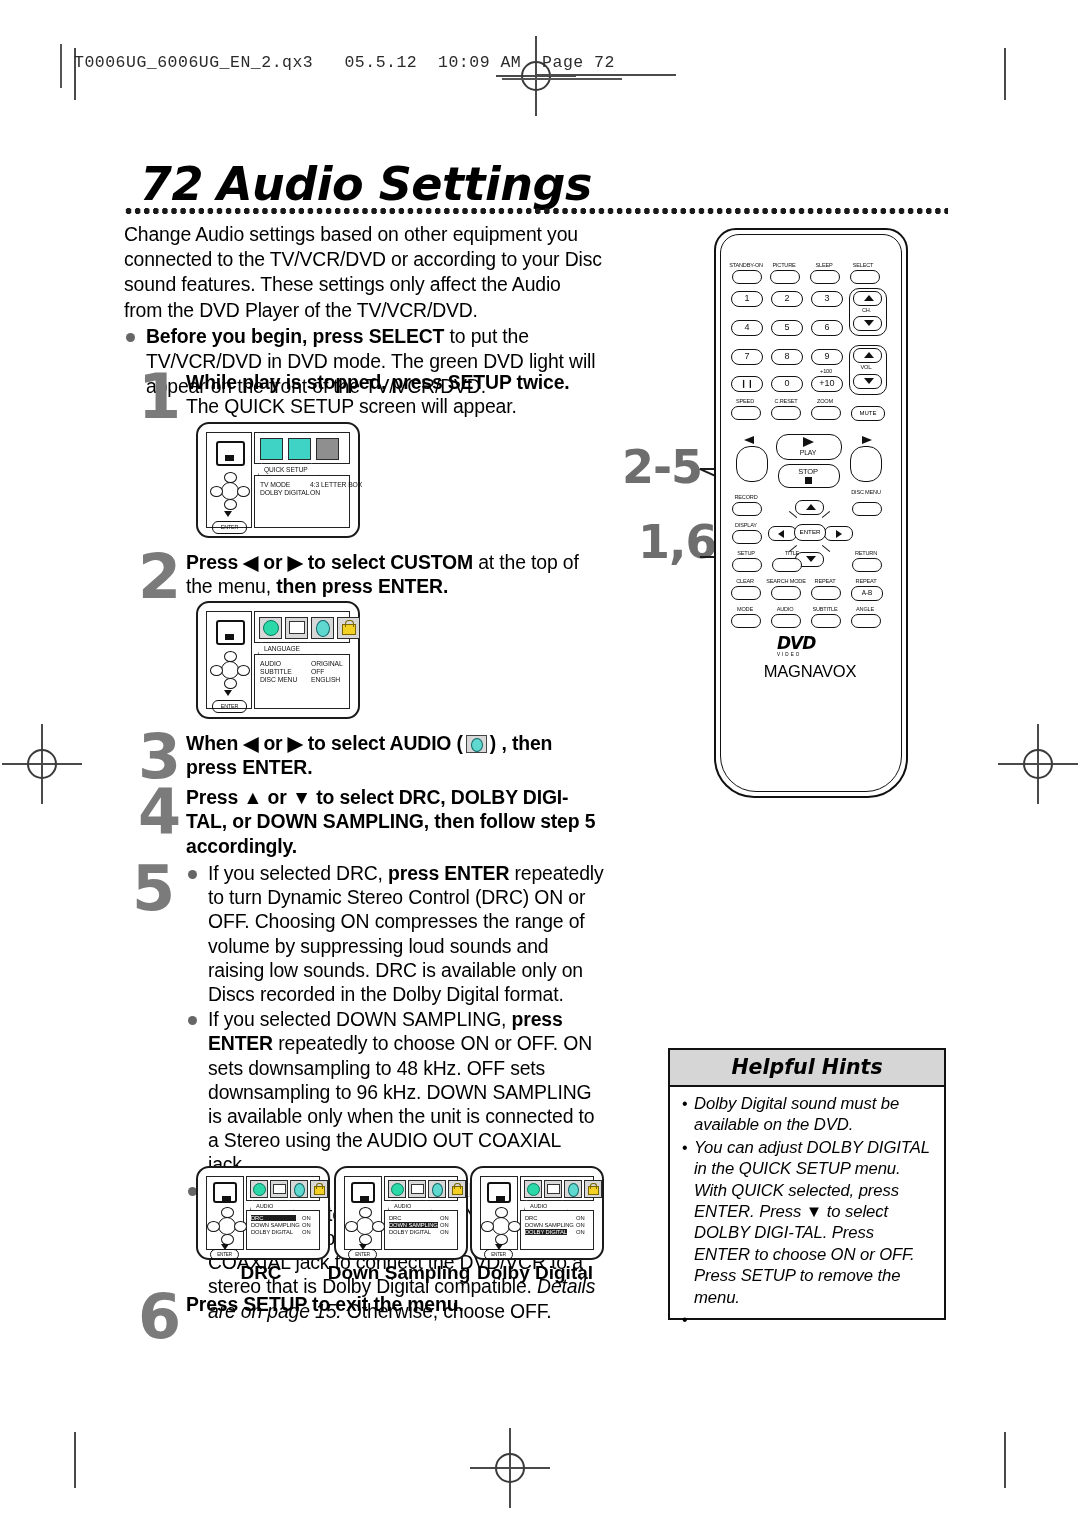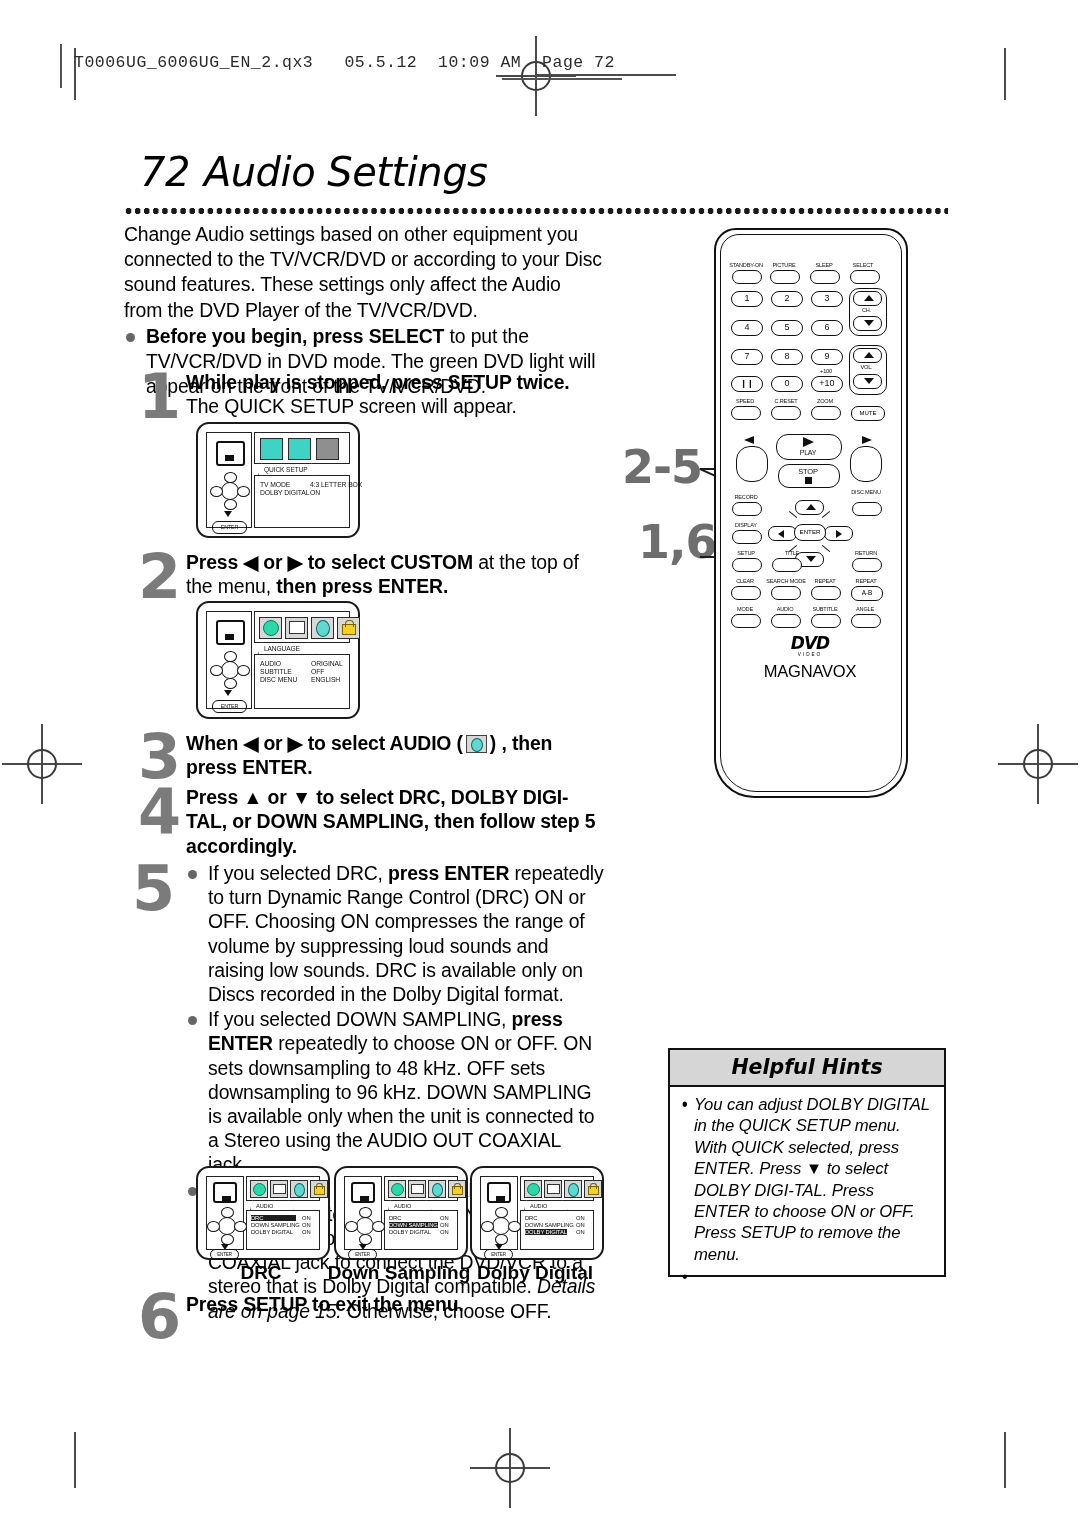--- a/index.html
+++ b/index.html
@@ -14,22 +14,22 @@
   .cropline{position:absolute;background:#4a4a4a;}
 
   
   .hdr{position:absolute;left:60px;top:44px;width:520px;height:44px;}
   .hdr .bar{position:absolute;left:0;top:0;width:2px;height:44px;background:#555;}
   .hdr .txt{position:absolute;left:14px;top:9px;font-family:"Liberation Mono",monospace;
             font-size:16.5px;letter-spacing:.5px;color:#2b2b2b;white-space:pre;}
   .hdr .uline{position:absolute;left:442px;top:34px;width:120px;height:1.5px;background:#555;}
 
   
-  .title{position:absolute;left:140px;top:149px;font-family:"DejaVu Sans",sans-serif;
-         font-weight:normal;font-style:italic;font-size:40px;letter-spacing:-0.5px;}
+  .title{position:absolute;left:140px;top:157px;font-family:"DejaVu Sans",sans-serif;
+         font-weight:bold;font-style:italic;font-size:46px;letter-spacing:-0.5px;}
   .title .num{margin-right:14px;}
   .dotrule{position:absolute;left:124px;top:208px;width:824px;height:6px;
            background-image:radial-gradient(circle closest-side,#1a1a1a 99%,transparent);
            background-size:9.1px 6px;background-repeat:repeat-x;}
 
   
   .col{position:absolute;left:124px;top:222px;width:480px;}
   .para{font-size:19.4px;line-height:25.2px;letter-spacing:-0.15px;}
   .bullrow{position:relative;padding-left:22px;margin-top:1px;}
   .bullrow .dot{position:absolute;left:2px;top:9px;width:9px;height:9px;border-radius:50%;background:#666;}
@@ -78,21 +78,21 @@
          border:2.6px solid #111;border-radius:22px 22px 40px 40px;background:#fff;}
   .rbody:before{content:"";position:absolute;left:4px;top:4px;right:4px;bottom:4px;
          border:1.2px solid #111;border-radius:19px 19px 36px 36px;}
   .rlbl{position:absolute;font-size:5.6px;letter-spacing:-0.2px;color:#111;text-align:center;white-space:nowrap;}
   .rbtn{position:absolute;border:1.5px solid #111;border-radius:8px;background:#fff;}
   .rnum{position:absolute;width:30px;height:14px;border:1.5px solid #111;border-radius:8px;background:#fff;
         font-size:9px;text-align:center;line-height:13px;color:#111;}
   .rrk{position:absolute;border:1.5px solid #111;border-radius:10px;background:#fff;}
   .rtri{position:absolute;width:0;height:0;}
   .rnav{position:absolute;width:27px;height:13px;border:1.5px solid #111;border-radius:7px;background:#fff;}
-  .dvdlogo{position:absolute;left:63px;top:492px;width:66px;text-align:center;}
+  .dvdlogo{position:absolute;left:63px;top:492px;width:66px;}
   .dvdlogo .d1{font-family:"DejaVu Sans",sans-serif;font-weight:bold;font-style:italic;font-size:17px;
                letter-spacing:-1px;line-height:15px;}
   .dvdlogo .d2{font-size:4.6px;letter-spacing:2px;margin-top:1px;}
   .brand{position:absolute;left:36px;top:518px;width:120px;text-align:center;font-size:16.5px;letter-spacing:-0.2px;}
 
   
   .callout{position:absolute;font-family:"DejaVu Sans",sans-serif;font-weight:bold;
            font-size:46px;color:#6e6e6e;letter-spacing:-1px;}
   .lead{position:absolute;background:#1a1a1a;}
 </style>
@@ -229,21 +229,21 @@
 </div>
 
 <div class="stepnum" style="left:138px;top:783px;">4</div>
 <div class="steptxt" style="left:186px;top:785px;width:420px;">
   <b>Press ▲ or ▼ to select DRC, DOLBY DIGI-TAL, or DOWN SAMPLING, then follow step 5 accordingly.</b>
 </div>
 
 <div class="stepnum" style="left:132px;top:860px;">5</div>
 <div class="steptxt" style="left:186px;top:860px;width:418px;">
   <div class="bullrow" style="line-height:24.2px;">
-    <span class="dot"></span><span>If you selected DRC,  </span><b>press ENTER</b><span> repeatedly to turn Dynamic Range Control (DRC) ON or OFF. Choosing ON compresses the range of volume by suppressing loud sounds and raising low sounds. DRC is available only on Discs recorded in the Dolby Digital format.</span>
+    <span class="dot"></span><span>If you selected DRC,  </span><b>press ENTER</b><span> repeatedly to turn Dynamic Stereo Control (DRC) ON or OFF. Choosing ON compresses the range of volume by suppressing loud sounds and raising low sounds. DRC is available only on Discs recorded in the Dolby Digital format.</span>
   </div>
   <div class="bullrow" style="line-height:24.2px;">
     <span class="dot"></span><span>If you selected DOWN SAMPLING, </span><b>press ENTER</b><span> repeatedly to choose ON or OFF. ON sets downsampling to 48 kHz. OFF sets downsampling to 96 kHz. DOWN SAMPLING is available only when the unit is connected to a Stereo using the AUDIO OUT COAXIAL jack.</span>
   </div>
   <div class="bullrow" style="line-height:24.2px;">
     <span class="dot"></span><span>If you selected DOLBY DIGITAL, </span><b>press ENTER</b><span> repeatedly to select ON or OFF.  Select ON if you used the AUDIO OUT COAXIAL jack to connect the DVD/VCR to a stereo that is Dolby Digital compatible. </span><i>Details are on page 15.</i><span> Otherwise, choose OFF.</span>
   </div>
 </div>
 
 <div class="osd" style="left:196px;top:1166px;width:130px;height:90px;">
@@ -373,21 +373,21 @@
 <div class="slabel" style="left:466px;top:1262px;width:138px;">Dolby Digital</div>
 
 <div class="stepnum" style="left:138px;top:1288px;">6</div>
 <div class="steptxt" style="left:186px;top:1292px;width:418px;">
   <b>Press SETUP to exit the menu.</b>
 </div>
 
 <div class="hints">
   <div class="hh">Helpful Hints</div>
   <div class="body">
-    <div class="hrow"><span class="d">•</span></div>
+    <div class="hrow"><span class="d">•</span><span>Dolby Digital sound must be available on the DVD.</span></div>
     <div class="hrow"><span class="d">•</span><span>You can adjust DOLBY DIGITAL in the QUICK SETUP menu. With QUICK selected, press ENTER. Press ▼ to select DOLBY DIGI-TAL. Press ENTER to choose ON or OFF. Press SETUP to remove the menu.</span></div>
     <div class="hrow"><span class="d">•</span></div>
   </div>
 </div>
 
 <div class="callout" style="left:622px;top:440px;">2-5</div>
 <div class="callout" style="left:638px;top:515px;">1,6</div>
 <div class="lead" style="left:700px;top:468px;width:60px;height:2.4px;"></div>
 <div class="lead" style="left:700px;top:468px;width:120px;height:2.4px;transform-origin:0 0;transform:rotate(24deg);"></div>
 <div class="lead" style="left:700px;top:556px;width:60px;height:2.4px;"></div>

